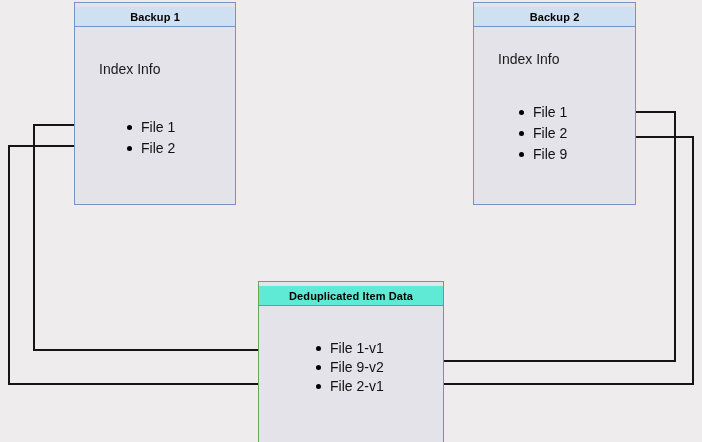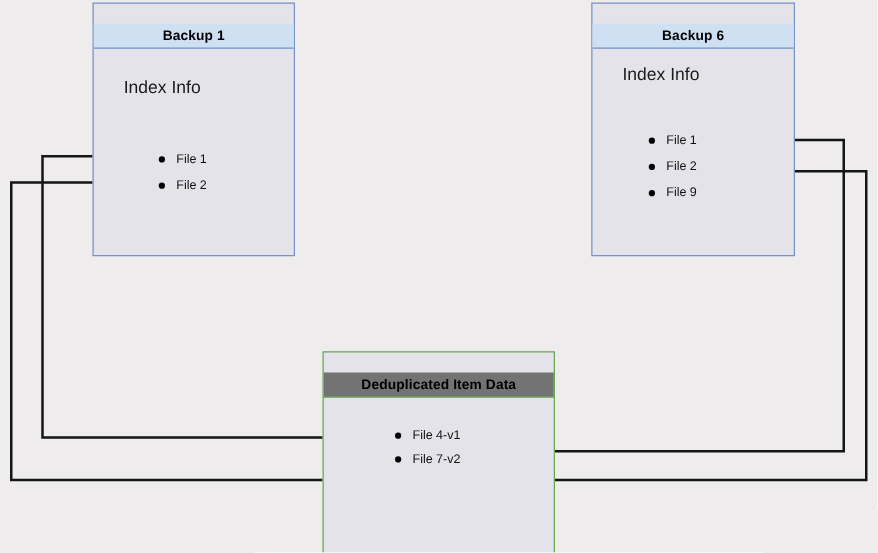--- a/index.html
+++ b/index.html
@@ -20,53 +20,53 @@
     box-sizing: border-box;
     background: #e4e3e9;
     border: 1px solid #7593c4;
   }
   .box.green {
     border-color: #6aa84f;
   }
   .box-header {
     position: absolute;
     left: 0;
-    top: 16px;
+    top: 4px;
     right: 0;
     height: 20px;
     box-sizing: border-box;
     background: #cfe0f3;
     border-bottom: 1px solid #7593c4;
     display: flex;
     align-items: center;
     justify-content: center;
     font-size: 11px;
     font-weight: bold;
     color: #000000;
     letter-spacing: .1px;
   }
   .box.green > .box-header {
-    background: #737373;
+    background: #5eead4;
     border-bottom-color: #6aa84f;
   }
   .index-label {
     position: absolute;
     font-size: 14px;
     color: #1a1a1a;
     white-space: nowrap;
   }
   .file-list {
     position: absolute;
     margin: 0;
     padding: 0;
     list-style: none;
   }
   .file-list li {
     position: relative;
-    font-size: 10px;
+    font-size: 14px;
     color: #111111;
     line-height: 21px;
     padding-left: 16px;
     white-space: nowrap;
   }
   .file-list.dense li {
     line-height: 19px;
   }
   .file-list li::before {
     content: "";
@@ -127,30 +127,31 @@
   <div class="box" style="left:74px; top:2px; width:162px; height:203px;">
     <div class="box-header">Backup 1</div>
     <div class="index-label" style="left:24px; top:58px;">Index Info</div>
     <ul class="file-list" style="left:50px; top:114px;">
       <li>File 1</li>
       <li>File 2</li>
     </ul>
   </div>
 
   <div class="box" style="left:473px; top:2px; width:163px; height:203px;">
-    <div class="box-header">Backup 6</div>
+    <div class="box-header">Backup 2</div>
     <div class="index-label" style="left:24px; top:48px;">Index Info</div>
     <ul class="file-list" style="left:43px; top:99px;">
       <li>File 1</li>
       <li>File 2</li>
       <li>File 9</li>
     </ul>
   </div>
 
   <div class="box green" style="left:258px; top:281px; width:186px; height:164px;">
     <div class="box-header">Deduplicated Item Data</div>
     <ul class="file-list dense" style="left:55px; top:57px;">
-      <li>File 4-v1</li>
-      <li>File 7-v2</li>
+      <li>File 1-v1</li>
+      <li>File 9-v2</li>
+      <li>File 2-v1</li>
     </ul>
   </div>
 
 </div>
 
 </body></html>

